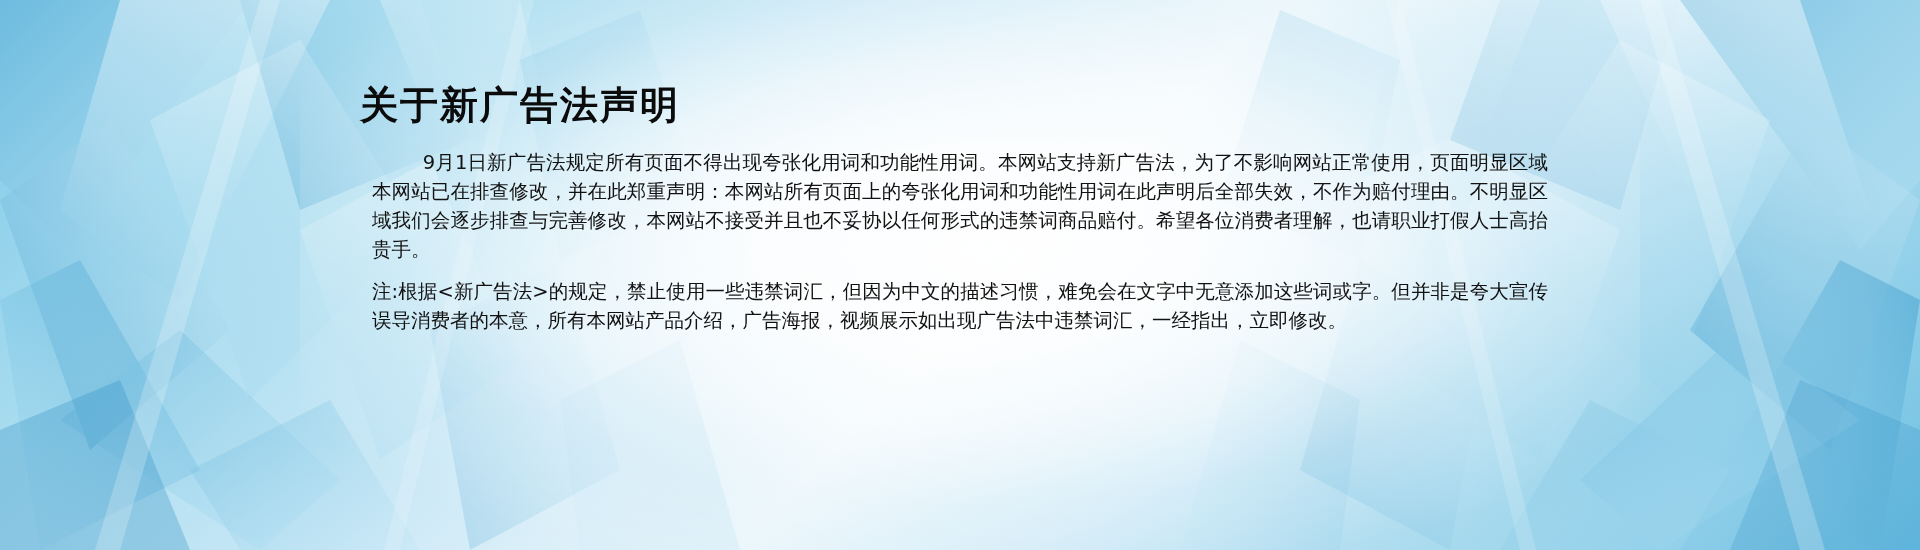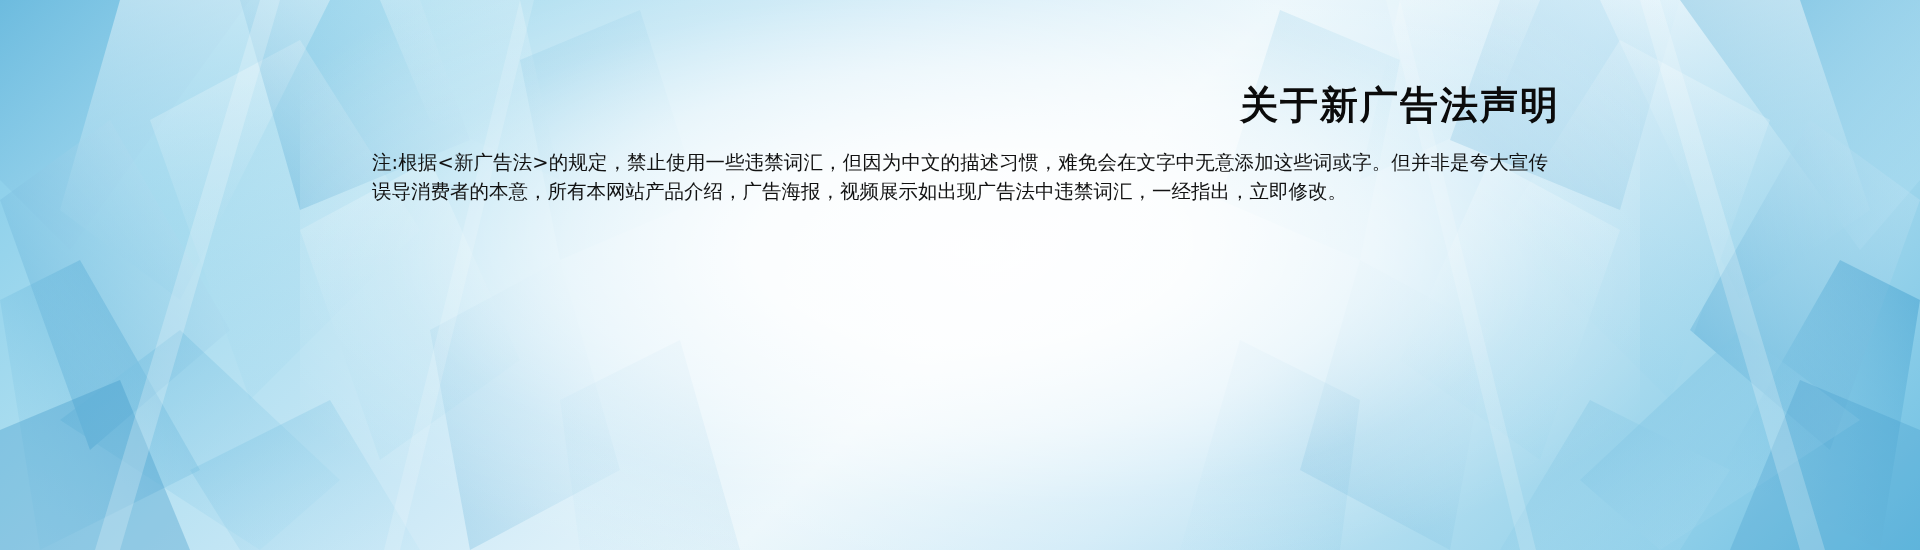--- a/index.html
+++ b/index.html
@@ -54,21 +54,21 @@
     width: 1200px;
     height: 550px;
     z-index: 5;
   }
 
   .doc-title {
     position: absolute;
     top: 82px;
     left: 0;
     width: 1200px;
-    text-align: right;
+    text-align: left;
     font-size: 38px;
     line-height: 46px;
     font-weight: bold;
     color: #0b0b0b;
     letter-spacing: 2px;
     font-family: "DejaVu Sans", "Liberation Sans", sans-serif;
   }
 
   .body-block {
     position: absolute;
@@ -155,17 +155,18 @@
       <polygon points="1400,0 1386,0 1520,550 1536,550" fill="#ffffff" opacity="0.16"></polygon>
     </svg>
   </div>
 
   <div class="center-glow"></div>
 
   <div class="content">
     <div class="doc-title">关于新广告法声明</div>
 
     <div class="body-block">
+      <p class="para indent">9月1日新广告法规定所有页面不得出现夸张化用词和功能性用词。本网站支持新广告法，为了不影响网站正常使用，页面明显区域本网站已在排查修改，并在此郑重声明：本网站所有页面上的夸张化用词和功能性用词在此声明后全部失效，不作为赔付理由。不明显区域我们会逐步排查与完善修改，本网站不接受并且也不妥协以任何形式的违禁词商品赔付。希望各位消费者理解，也请职业打假人士高抬贵手。</p>
       <p class="para">注:根据&lt;新广告法&gt;的规定，禁止使用一些违禁词汇，但因为中文的描述习惯，难免会在文字中无意添加这些词或字。但并非是夸大宣传误导消费者的本意，所有本网站产品介绍，广告海报，视频展示如出现广告法中违禁词汇，一经指出，立即修改。</p>
     </div>
   </div>
 
 </div>
 
 </body></html>

